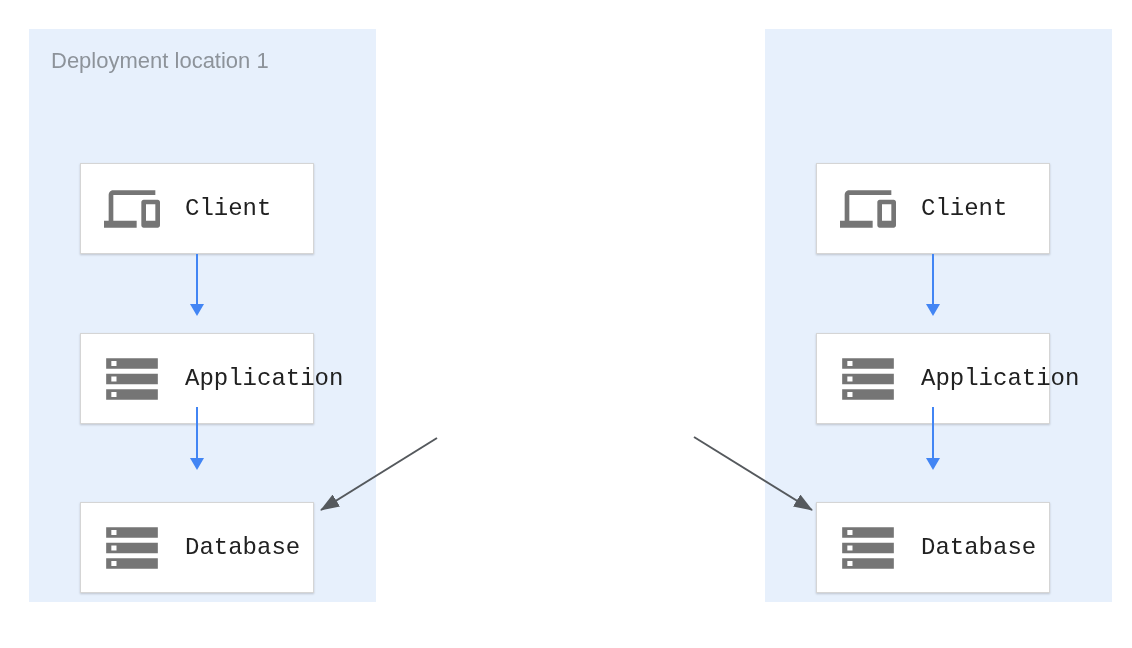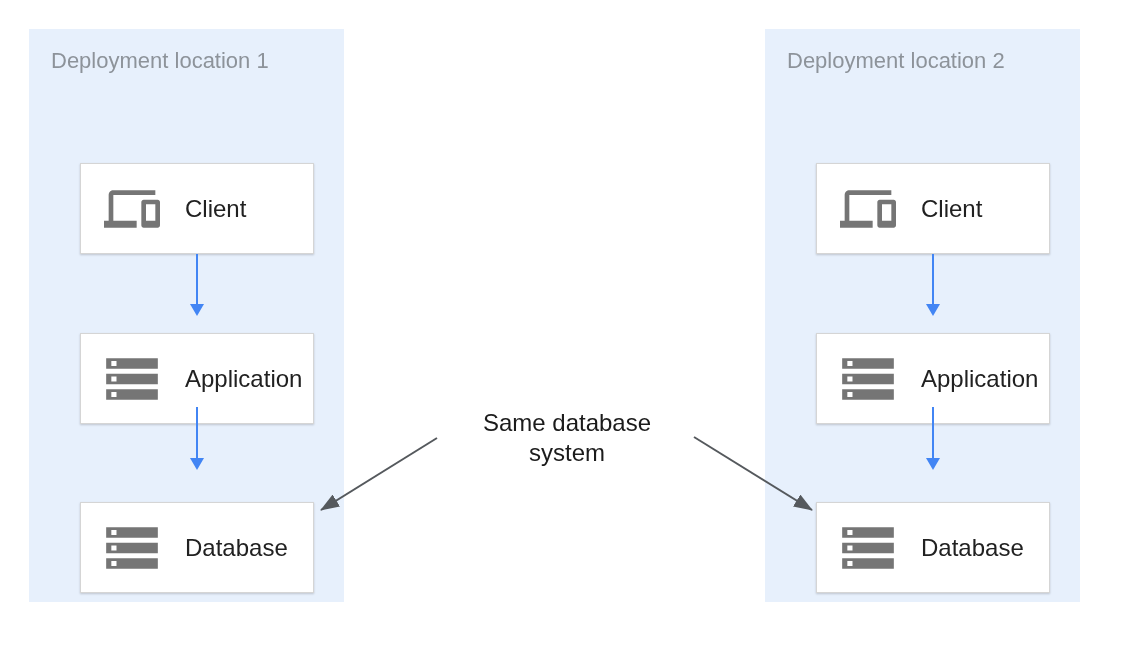--- a/index.html
+++ b/index.html
@@ -11,21 +11,21 @@
   .canvas {
     position: relative;
     width: 1132px;
     height: 648px;
     background: #ffffff;
     overflow: hidden;
   }
   .panel {
     position: absolute;
     top: 29px;
-    width: 315px;
+    width: 347px;
     height: 573px;
     background: #e7f0fc;
   }
   .panel-1 { left: 29px; }
   .panel-2 { left: 765px; }
   .panel-title {
     position: absolute;
     left: 22px;
     top: 18px;
     font-size: 22px;
@@ -38,20 +38,21 @@
     left: 51px;
     width: 234px;
     height: 91px;
     box-sizing: border-box;
     background: #ffffff;
     border: 1px solid #d5d5d5;
     box-shadow: 0 1px 2px rgba(0,0,0,0.18);
     display: flex;
     align-items: center;
     padding-left: 20px;
+    font-family: Liberation Mono, monospace;
   }
   .node-client      { top: 134px; }
   .node-application { top: 304px; }
   .node-database    { top: 441px; margin-top: 32px; }
   .node-label {
     margin-left: 22px;
     font-size: 24px;
     color: #212121;
     white-space: nowrap;
   }
@@ -128,21 +129,20 @@
       <span class="icon">
         <svg width="62" height="62" viewBox="0 0 24 24">
           <path fill="#757575" fill-rule="evenodd" d="M2 20h20v-4H2v4zm2-3h2v2H4v-2zM2 4v4h20V4H2zm4 3H4V5h2v2zm-4 7h20v-4H2v4zm2-3h2v2H4v-2z"></path>
         </svg>
       </span>
       <span class="node-label">Database</span>
     </div>
   </section>
 
   <section class="panel panel-2">
-    <div class="panel-title">Deployment location 2</div>
 
     <div class="node node-client">
       <span class="icon">
         <svg width="62" height="56" viewBox="0 0 24 24">
           <path fill="#757575" fill-rule="evenodd" d="M4 6h18V4H4c-1.1 0-2 .9-2 2v11H0v3h14v-3H4V6zm19 2h-6c-.55 0-1 .45-1 1v10c0 .55.45 1 1 1h6c.55 0 1-.45 1-1V9c0-.55-.45-1-1-1zm-1 9h-4v-7h4v7z"></path>
         </svg>
       </span>
       <span class="node-label">Client</span>
     </div>
 
@@ -172,15 +172,14 @@
   <svg class="overlay">
     <defs>
       <marker id="gray-head" markerUnits="userSpaceOnUse" markerWidth="19" markerHeight="14" refX="18" refY="7" orient="auto">
         <path d="M0,0 L19,7 L0,14 Z" fill="#55595d"></path>
       </marker>
     </defs>
     <line x1="437" y1="438" x2="321" y2="510" stroke="#55595d" stroke-width="2" marker-end="url(#gray-head)"></line>
     <line x1="694" y1="437" x2="812" y2="510" stroke="#55595d" stroke-width="2" marker-end="url(#gray-head)"></line>
   </svg>
 
-  <div class="annotation">Same database system</div>
 
 </div>
 
 </body></html>

